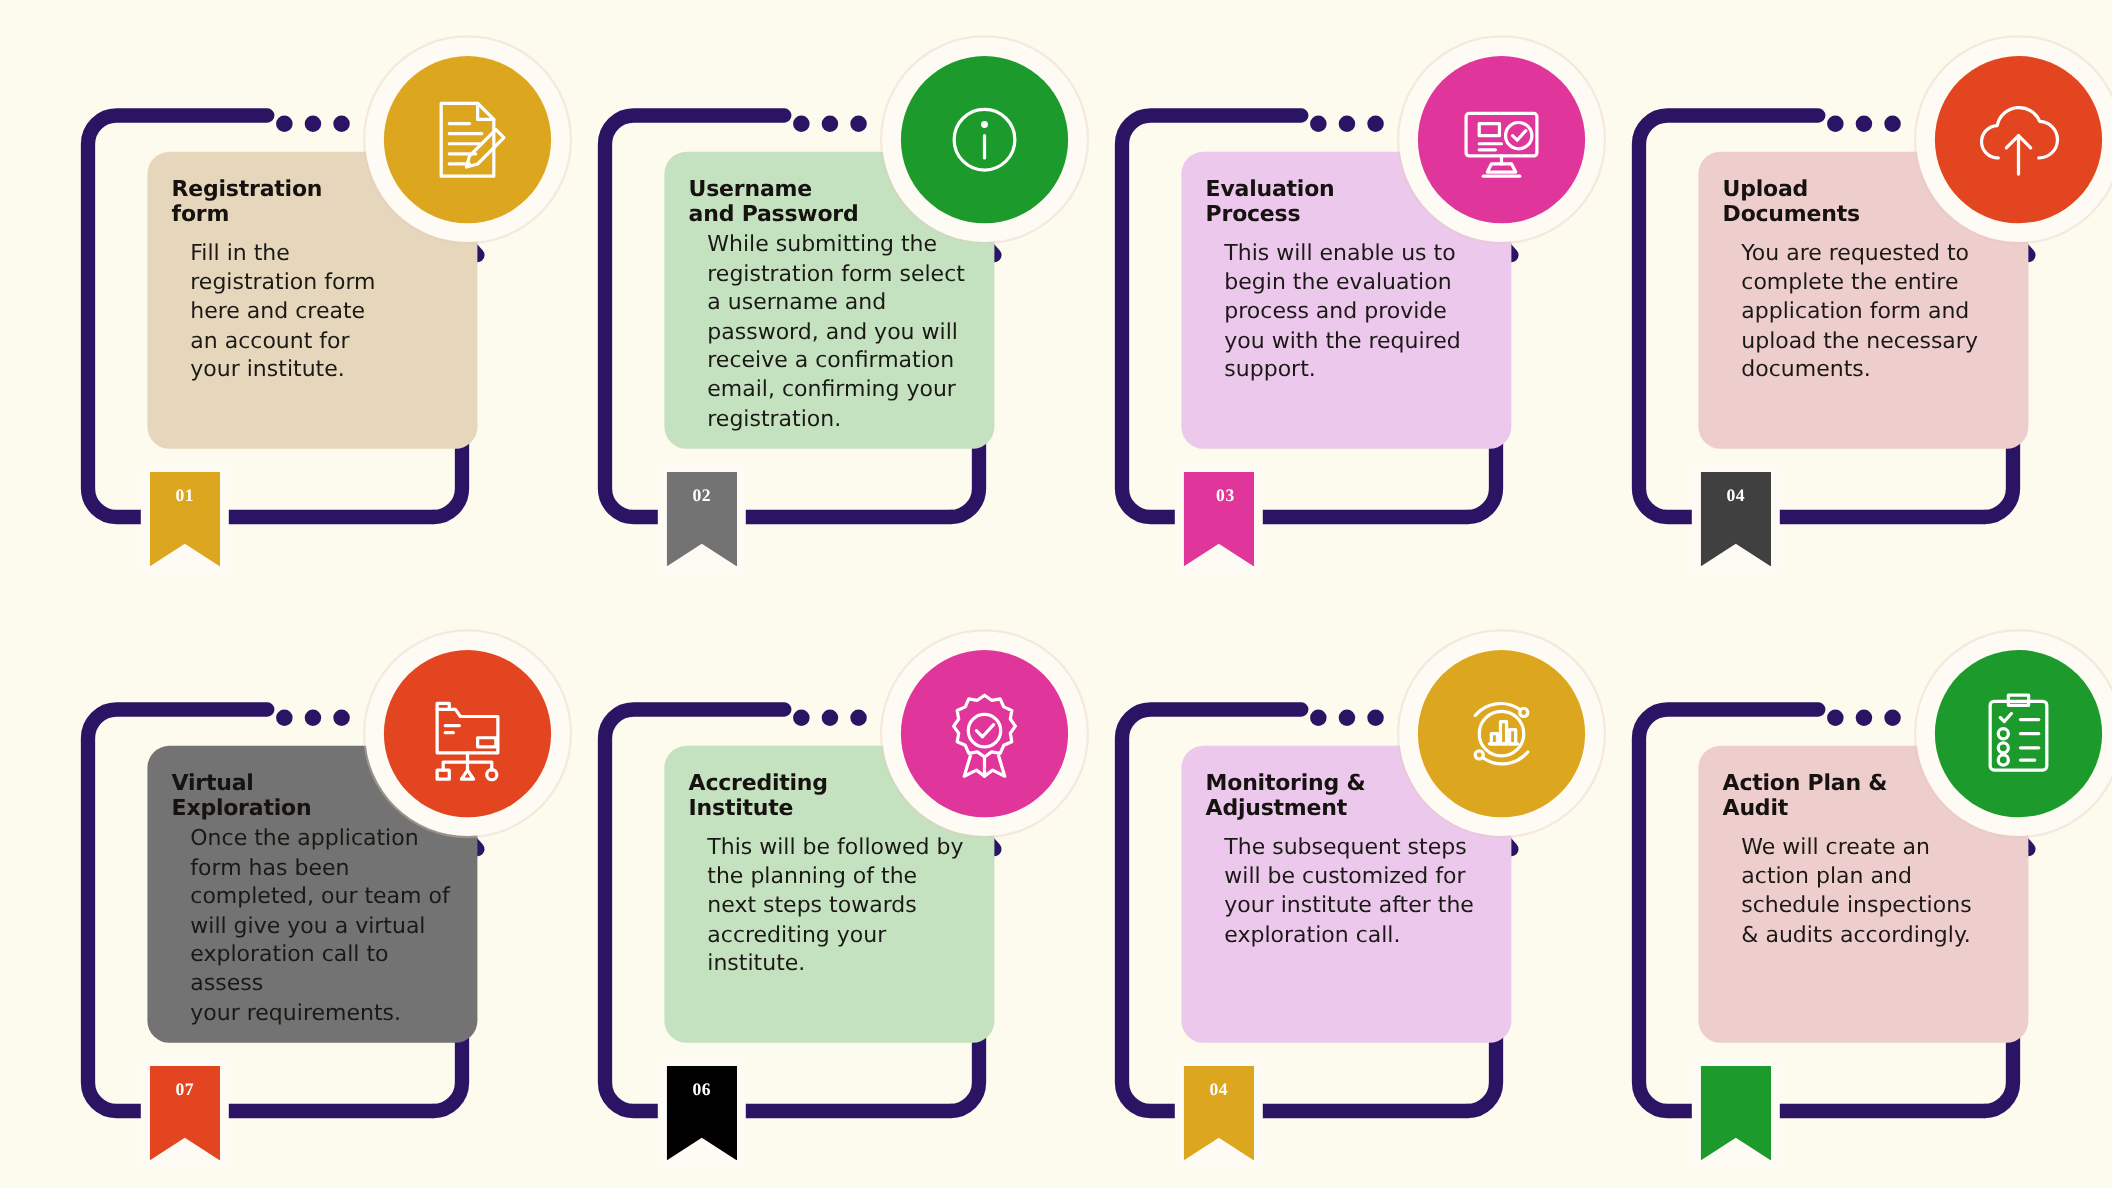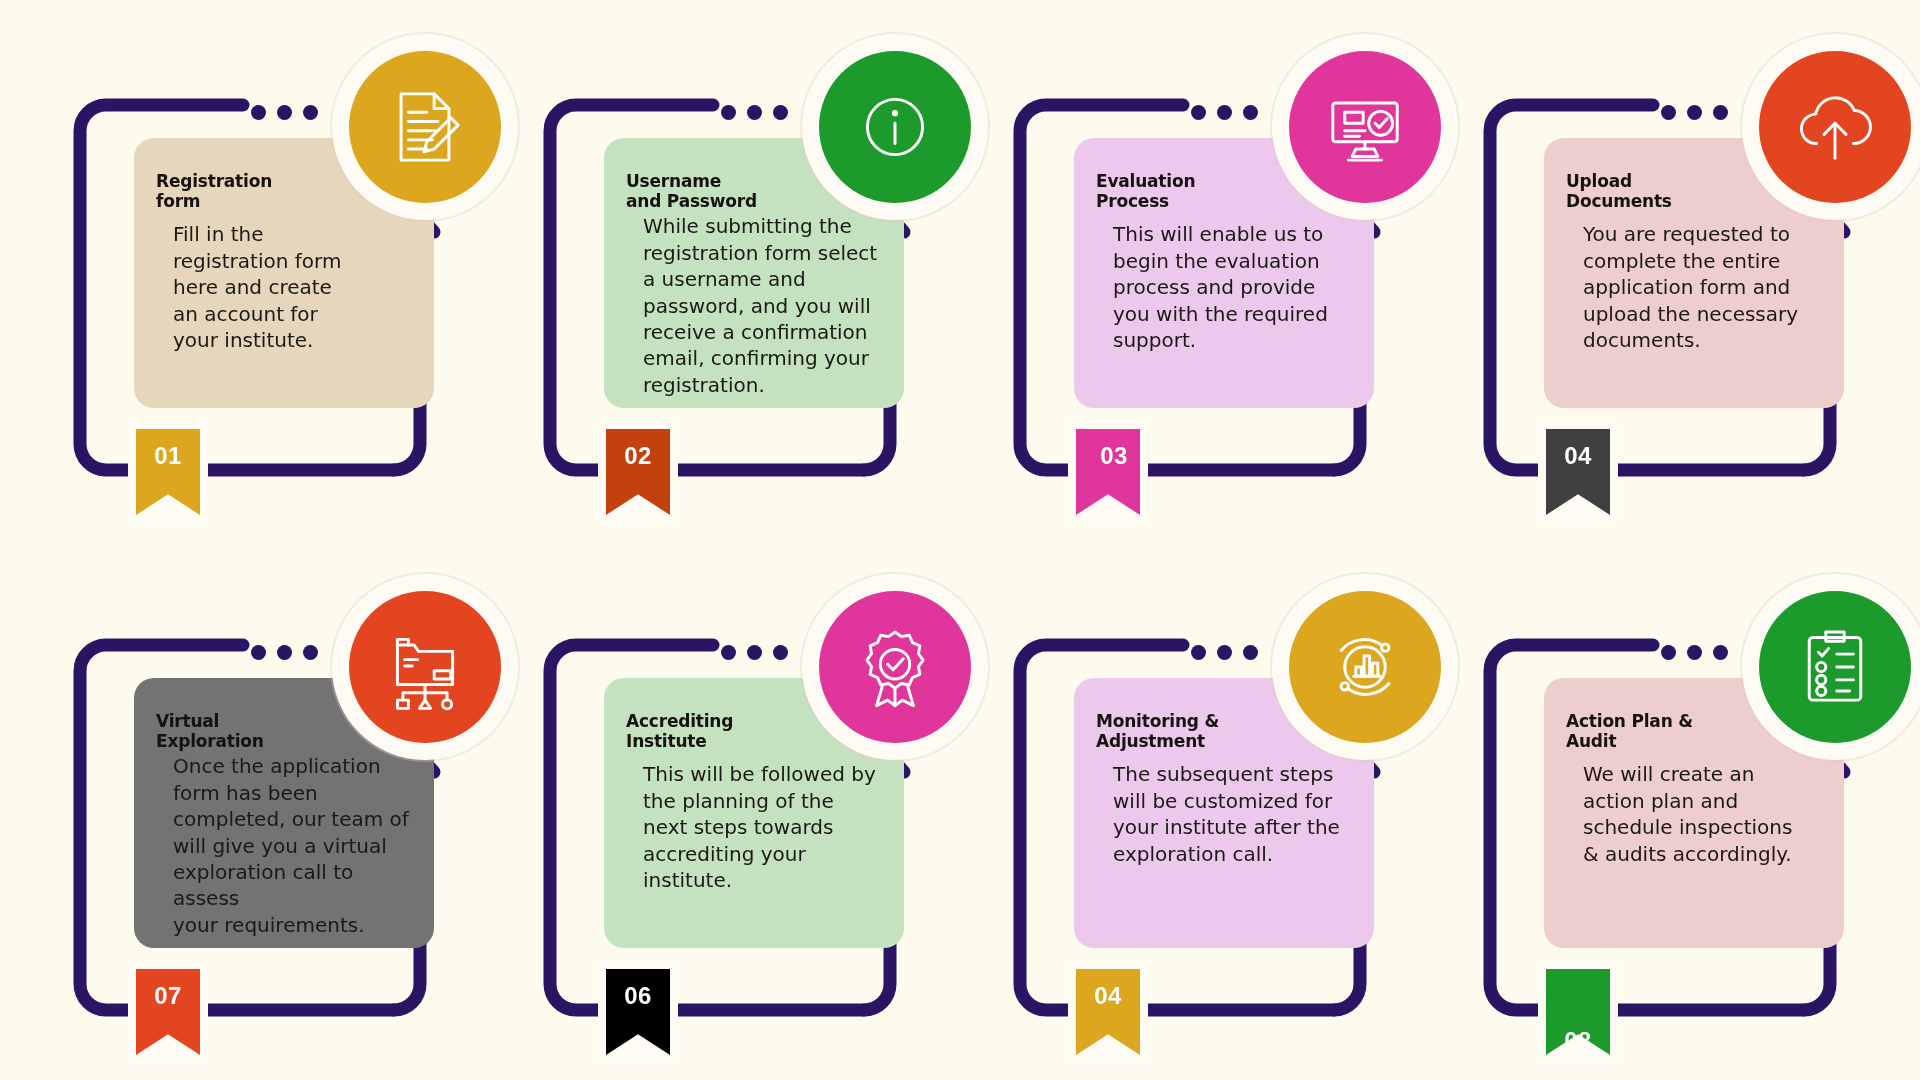--- a/index.html
+++ b/index.html
@@ -48,27 +48,26 @@
   .panel {
     position: absolute;
     left: 96px; top: 118px;
     width: 300px; height: 270px;
     border-radius: 20px;
     padding: 22px 20px 14px 22px;
   }
   .panel h3 {
     font-family: "DejaVu Sans", sans-serif;
     font-weight: 700;
-    font-size: 17px;
+    font-size: 20px;
     line-height: 1.16;
     color: #15120f;
     letter-spacing: -0.2px;
     margin-bottom: 10px;
     white-space: pre-line;
-    margin-top: 12px;
   }
   .panel p {
     font-family: "DejaVu Sans", sans-serif;
     font-weight: 400;
     font-size: 20px;
     line-height: 1.32;
     color: #1b1915;
     white-space: pre-line;
     margin-left: 17px;
   }
@@ -99,23 +98,23 @@
     background: #fdfbf3;
     padding: 7px 8px 0 8px;
   }
   .ribbon .flag {
     width: 64px; height: 86px;
     display: flex; align-items: flex-start; justify-content: center;
     padding-top: 13px;
     clip-path: polygon(0 0, 100% 0, 100% 100%, 50% 76%, 0 100%);
   }
   .ribbon .flag span {
-    font-family: Liberation Sans, sans-serif;
+    font-family: Liberation Serif, serif;
     font-weight: 700;
-    font-size: 24px;
+    font-size: 16px;
     color: #ffffff;
     letter-spacing: 0.5px;
   }
 </style>
 </head>
 <body style="background: rgb(253, 250, 238);">
 
 <div id="board" style="background: rgb(253, 250, 238);">
 
   <div class="row row-1">
@@ -184,21 +183,21 @@
         <div class="bubble">
           <div class="disc" style="background: rgb(28, 155, 44);">
             <svg width="92" height="92" viewBox="0 0 100 100" fill="none" stroke="#ffffff" stroke-width="3.2" stroke-linecap="round" stroke-linejoin="round">
               <circle cx="50" cy="50" r="30"></circle>
          <circle cx="50" cy="35" r="3.4" fill="#ffffff" stroke="none"></circle>
          <path d="M50 46 v22"></path>
             </svg>
           </div>
         </div>
         <div class="ribbon">
-          <div class="flag" style="background: #c2410c;">
+          <div class="flag" style="background: #737373;">
             <span>02</span>
           </div>
         </div>
       </div>
     <div class="step s2">
         <div class="bracket">
           <svg width="470" height="500" viewBox="0 0 470 500" fill="none">
     <path d="M205 85 H68 a26 26 0 0 0 -26 26 V424 a26 26 0 0 0 26 26 H356" stroke="#2b1464" stroke-width="13" stroke-linecap="round" fill="none"></path>
     <path d="M356 450 a26 26 0 0 0 26 -26 V198" stroke="#2b1464" stroke-width="13" stroke-linecap="round" fill="none"></path>
     <path d="M368 212 L382 196 L396 212" stroke="#2b1464" stroke-width="13" stroke-linecap="round" stroke-linejoin="round" fill="none"></path>

